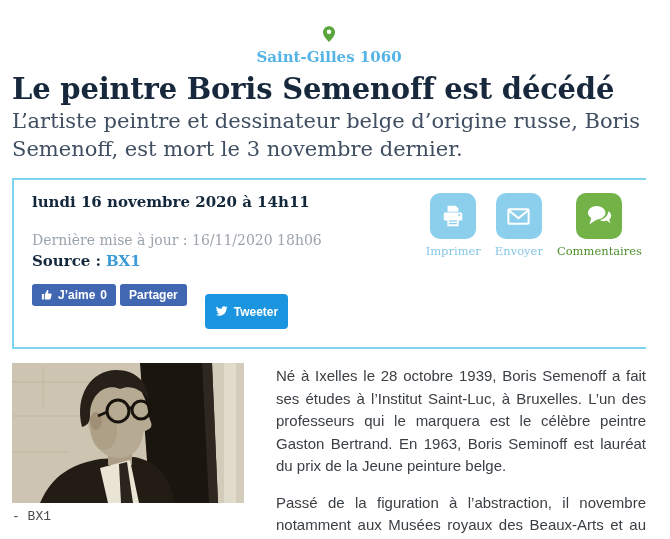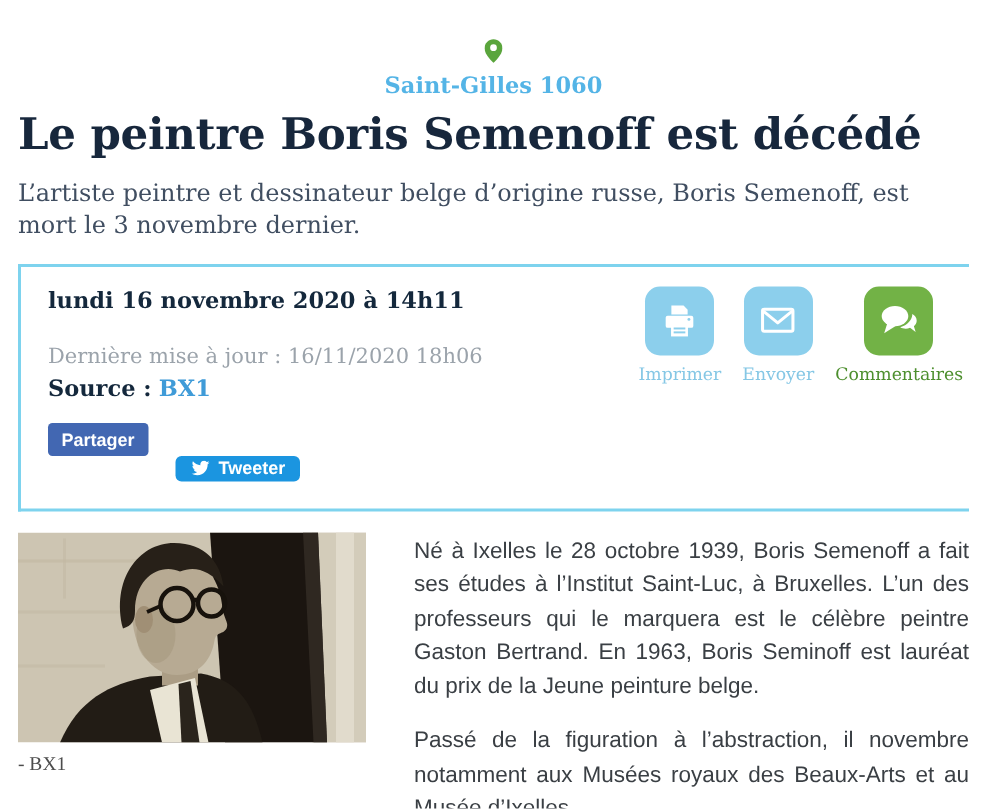--- a/index.html
+++ b/index.html
@@ -24,22 +24,21 @@
     font-family: "DejaVu Serif", serif;
   }
 
   
   h1.title {
     color: #17273c; font-size: 29px; font-weight: 700;
     line-height: 1.2; letter-spacing: -0.2px;
     font-family: "DejaVu Serif", serif;
   }
   .subtitle {
-    margin-top: 11px;
-    color: #404e61; font-size: 16px; line-height: 1.35;
+    color: #404e61; font-size: 21px; line-height: 1.35;
     font-family: "DejaVu Serif", serif;
     max-width: 640px;
   }
 
   
   .meta-box {
     margin-top: 15px;
     border-top: 2px solid #7ed3ee;
     border-bottom: 2px solid #7ed3ee;
     border-left: 2px solid #7ed3ee;
@@ -61,22 +60,22 @@
     border: none; border-radius: 3px;
     height: 22px; padding: 0 9px;
     font-family: "Liberation Sans", sans-serif;
     font-size: 12px; font-weight: 700; cursor: pointer;
   }
   .fb-btn + .fb-btn { margin-left: 4px; }
   .tweet-btn {
     display: inline-flex; align-items: center; gap: 6px;
     background: #1b95e0; color: #fff;
     border: none; border-radius: 4px;
-    height: 17px; padding: 4px 10px;
-    margin-left: 18px; margin-top: 22px;
+    height: 35px; padding: 4px 10px;
+    margin-left: 18px; margin-top: 10px;
     font-family: "Liberation Sans", sans-serif;
     font-size: 12px; font-weight: 700; cursor: pointer;
   }
 
   
   .actions-row { display: flex; gap: 14px; align-items: flex-start; padding-right: 4px; }
   .action-item { display: flex; flex-direction: column; align-items: center; cursor: pointer; text-align: right; }
   .action-icon {
     width: 46px; height: 46px; border-radius: 10px;
     display: flex; align-items: center; justify-content: center;
@@ -86,21 +85,21 @@
   .action-label { margin-top: 5px; font-size: 11.5px; font-family: "DejaVu Serif", serif; }
   .action-label.blue { color: #85c7e5; }
   .action-label.green { color: #4d8f2e; }
 
   
   .article-section { margin-top: 14px; display: flex; gap: 32px; }
   .photo-figure { width: 232px; flex: 0 0 232px; }
   .photo-figure svg { display: block; }
   .photo-caption {
     margin-top: 6px; font-size: 13px; color: #4c4c4c;
-    font-family: Liberation Serif, serif;
+    font-family: Liberation Mono, monospace;
   }
   .article-body {
     flex: 1;
     font-family: "Liberation Sans", sans-serif;
     font-size: 15px; color: #3a3f44;
     line-height: 1.5; text-align: justify;
     padding-top: 2px;
   }
   .article-body p + p { margin-top: 14px; }
 
@@ -133,20 +132,29 @@
     <div class="meta-box">
       <div class="meta-left">
         <div class="publish-date">lundi 16 novembre 2020 à 14h11</div>
         <div class="last-updated">Dernière mise à jour : 16/11/2020 18h06</div>
         <div class="source-line">
           <span class="source-label">Source :</span>
           <a class="source-link">BX1</a>
         </div>
 
         <div class="share-row">
+          <button class="fb-btn">
+            <span style="display:inline-flex;">
+              <svg width="12" height="12" viewBox="0 0 16 16">
+                <path fill="#ffffff" d="M1.2 6.6h2.7V14H1.2zM5.1 13.5V6.9l2.9-5c.2-.4.8-.6 1.2-.3.6.3.9 1 .7 1.7L8.9 5.9h3.9c.9 0 1.5.8 1.3 1.7l-1.2 5c-.2.9-1 1.5-1.9 1.5H6.5c-.5 0-1-.2-1.4-.6z"></path>
+              </svg>
+            </span>
+            <span>J’aime</span>
+            <span>0</span>
+          </button>
           <button class="fb-btn">
             <span>Partager</span>
           </button>
           <button class="tweet-btn">
             <span style="display:inline-flex;">
               <svg width="13" height="11" viewBox="0 0 24 20">
                 <path fill="#ffffff" d="M23.4 2.4c-.8.4-1.7.6-2.6.8.9-.6 1.6-1.5 2-2.5-.9.5-1.9.9-2.9 1.1C19.1.7 17.9.1 16.6.1c-2.5 0-4.5 2-4.5 4.5 0 .4 0 .7.1 1-3.7-.2-7-2-9.2-4.7-.4.7-.6 1.5-.6 2.3 0 1.6.8 2.9 2 3.7-.7 0-1.4-.2-2-.5v.1c0 2.2 1.5 4 3.6 4.4-.4.1-.8.2-1.2.2-.3 0-.6 0-.9-.1.6 1.8 2.2 3.1 4.2 3.1-1.5 1.2-3.5 1.9-5.6 1.9-.4 0-.7 0-1.1-.1 2 1.3 4.4 2 6.9 2 8.3 0 12.8-6.9 12.8-12.8v-.6c.9-.6 1.6-1.4 2.3-2.1z"></path>
               </svg>
             </span>
             <span>Tweeter</span>

